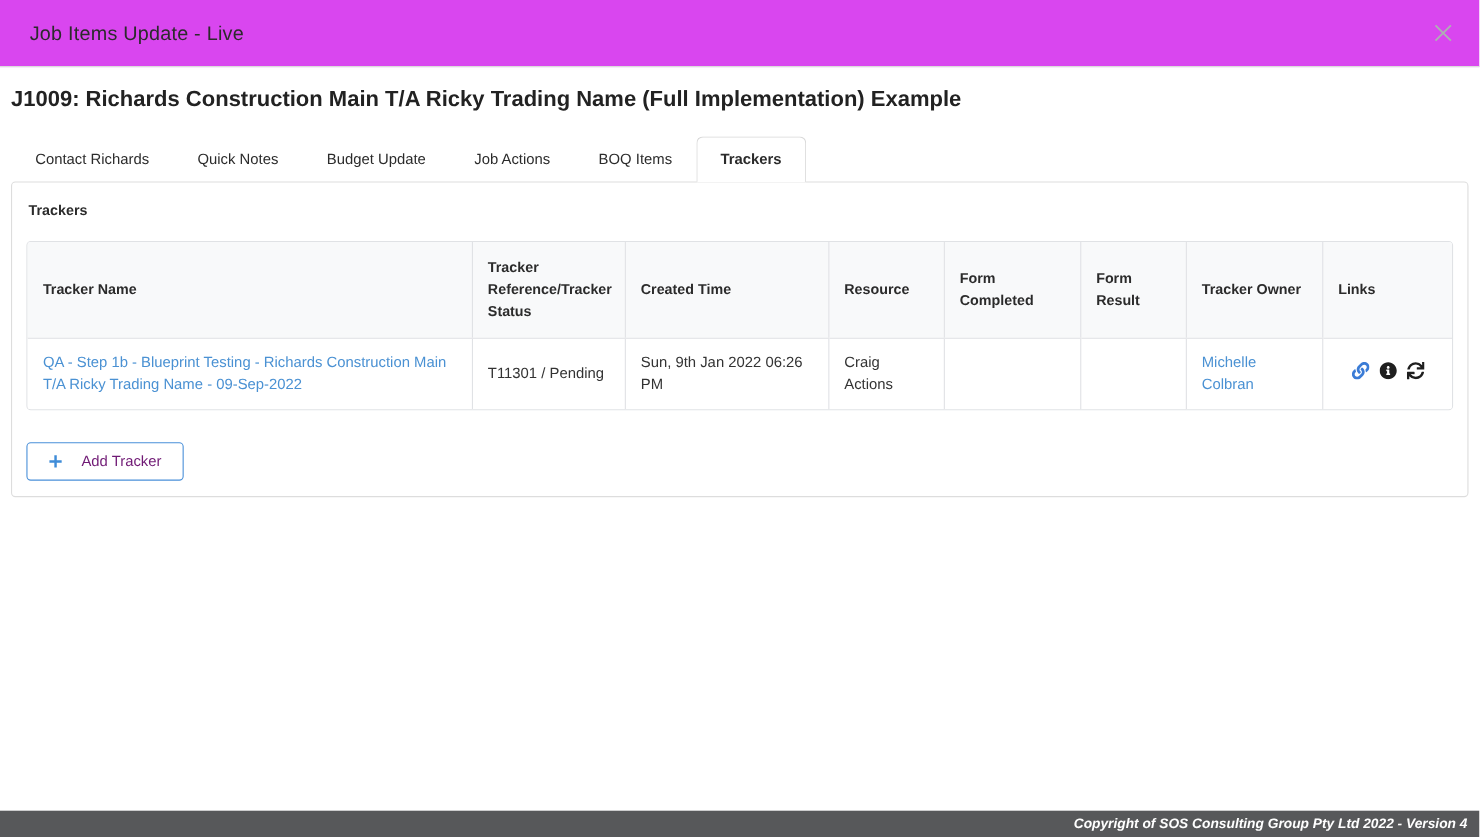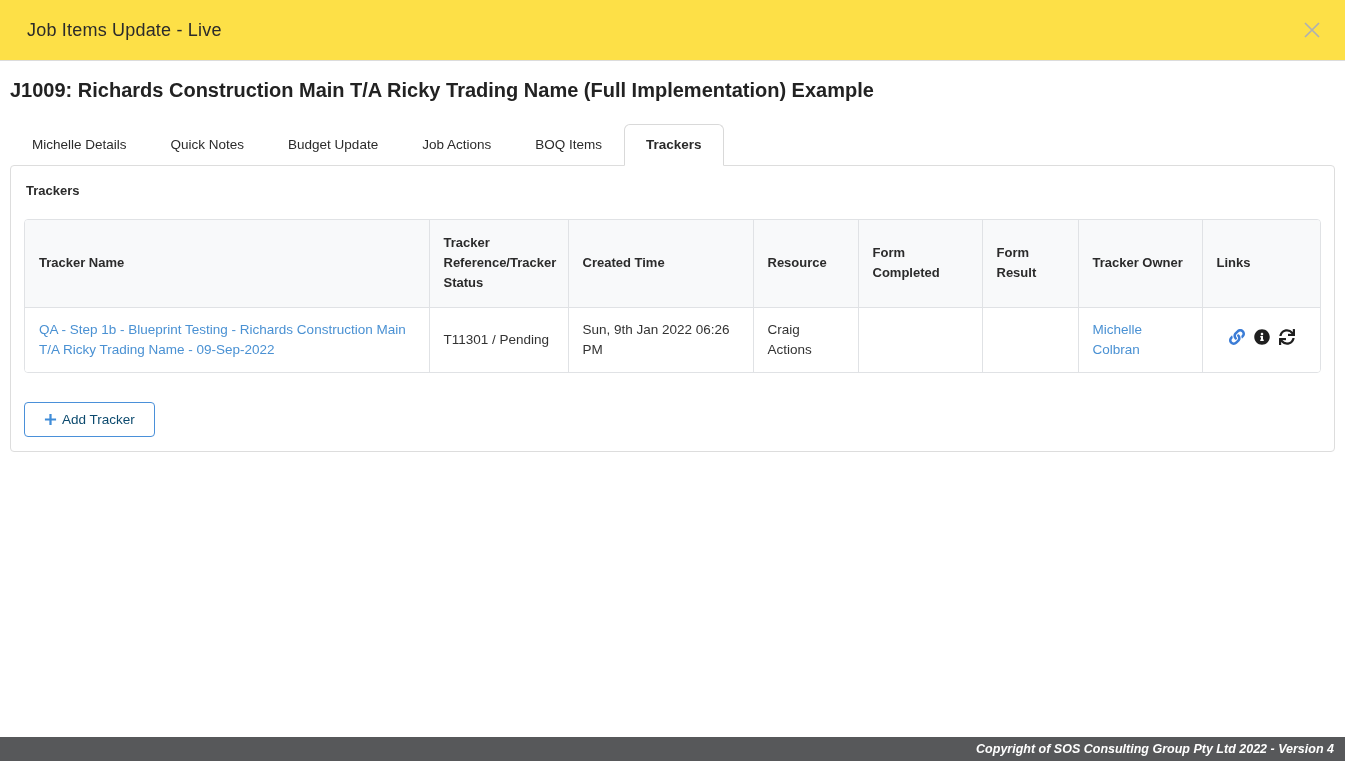--- a/index.html
+++ b/index.html
@@ -8,21 +8,21 @@
     font-family: "Liberation Sans", "DejaVu Sans", sans-serif;
     color: #2b2b2b;
     background: #ffffff;
     position: relative;
     overflow: hidden;
   }
 
   
   .topbar {
     height: 61px;
-    background: #fde047;
+    background: #d946ef;
     border-bottom: 1px solid #dcdcdc;
     display: flex;
     align-items: center;
     justify-content: space-between;
     padding: 0 18px 0 27px;
   }
   .topbar-title { font-size: 18px; color: #2b2b2b; letter-spacing: .2px; }
   .close-btn {
     width: 30px; height: 30px;
     display: flex; align-items: center; justify-content: center;
@@ -124,25 +124,25 @@
     align-items: center;
     gap: 9px;
   }
   .icon-btn { display: inline-flex; cursor: pointer; }
 
   
   .add-tracker {
     margin-top: 29px;
     display: inline-flex;
     align-items: center;
-    gap: 5px;
+    gap: 17px;
     background: #ffffff;
     border: 1px solid #4a90d9;
     border-radius: 4px;
-    color: #0c4a6e;
+    color: #701a75;
     font-family: inherit;
     font-size: 13.5px;
     padding: 9px 19px;
     cursor: pointer;
   }
 
   
   .footer {
     position: absolute;
     bottom: 0; left: 0;
@@ -168,21 +168,21 @@
   <div class="close-btn">
     <svg width="24" height="24" viewBox="0 0 24 24">
       <path d="M5 5 L19 19 M19 5 L5 19" stroke="#aeb0b3" stroke-width="1.7" fill="none"></path>
     </svg>
   </div>
 </div>
 
 <div class="job-heading">J1009: Richards Construction Main T/A Ricky Trading Name (Full Implementation) Example</div>
 
 <div class="tabs">
-  <div class="tab">Michelle Details</div>
+  <div class="tab">Contact Richards</div>
   <div class="tab">Quick Notes</div>
   <div class="tab">Budget Update</div>
   <div class="tab">Job Actions</div>
   <div class="tab">BOQ Items</div>
   <div class="tab active">Trackers</div>
 </div>
 
 <div class="panel">
   <div class="panel-title">Trackers</div>
 

